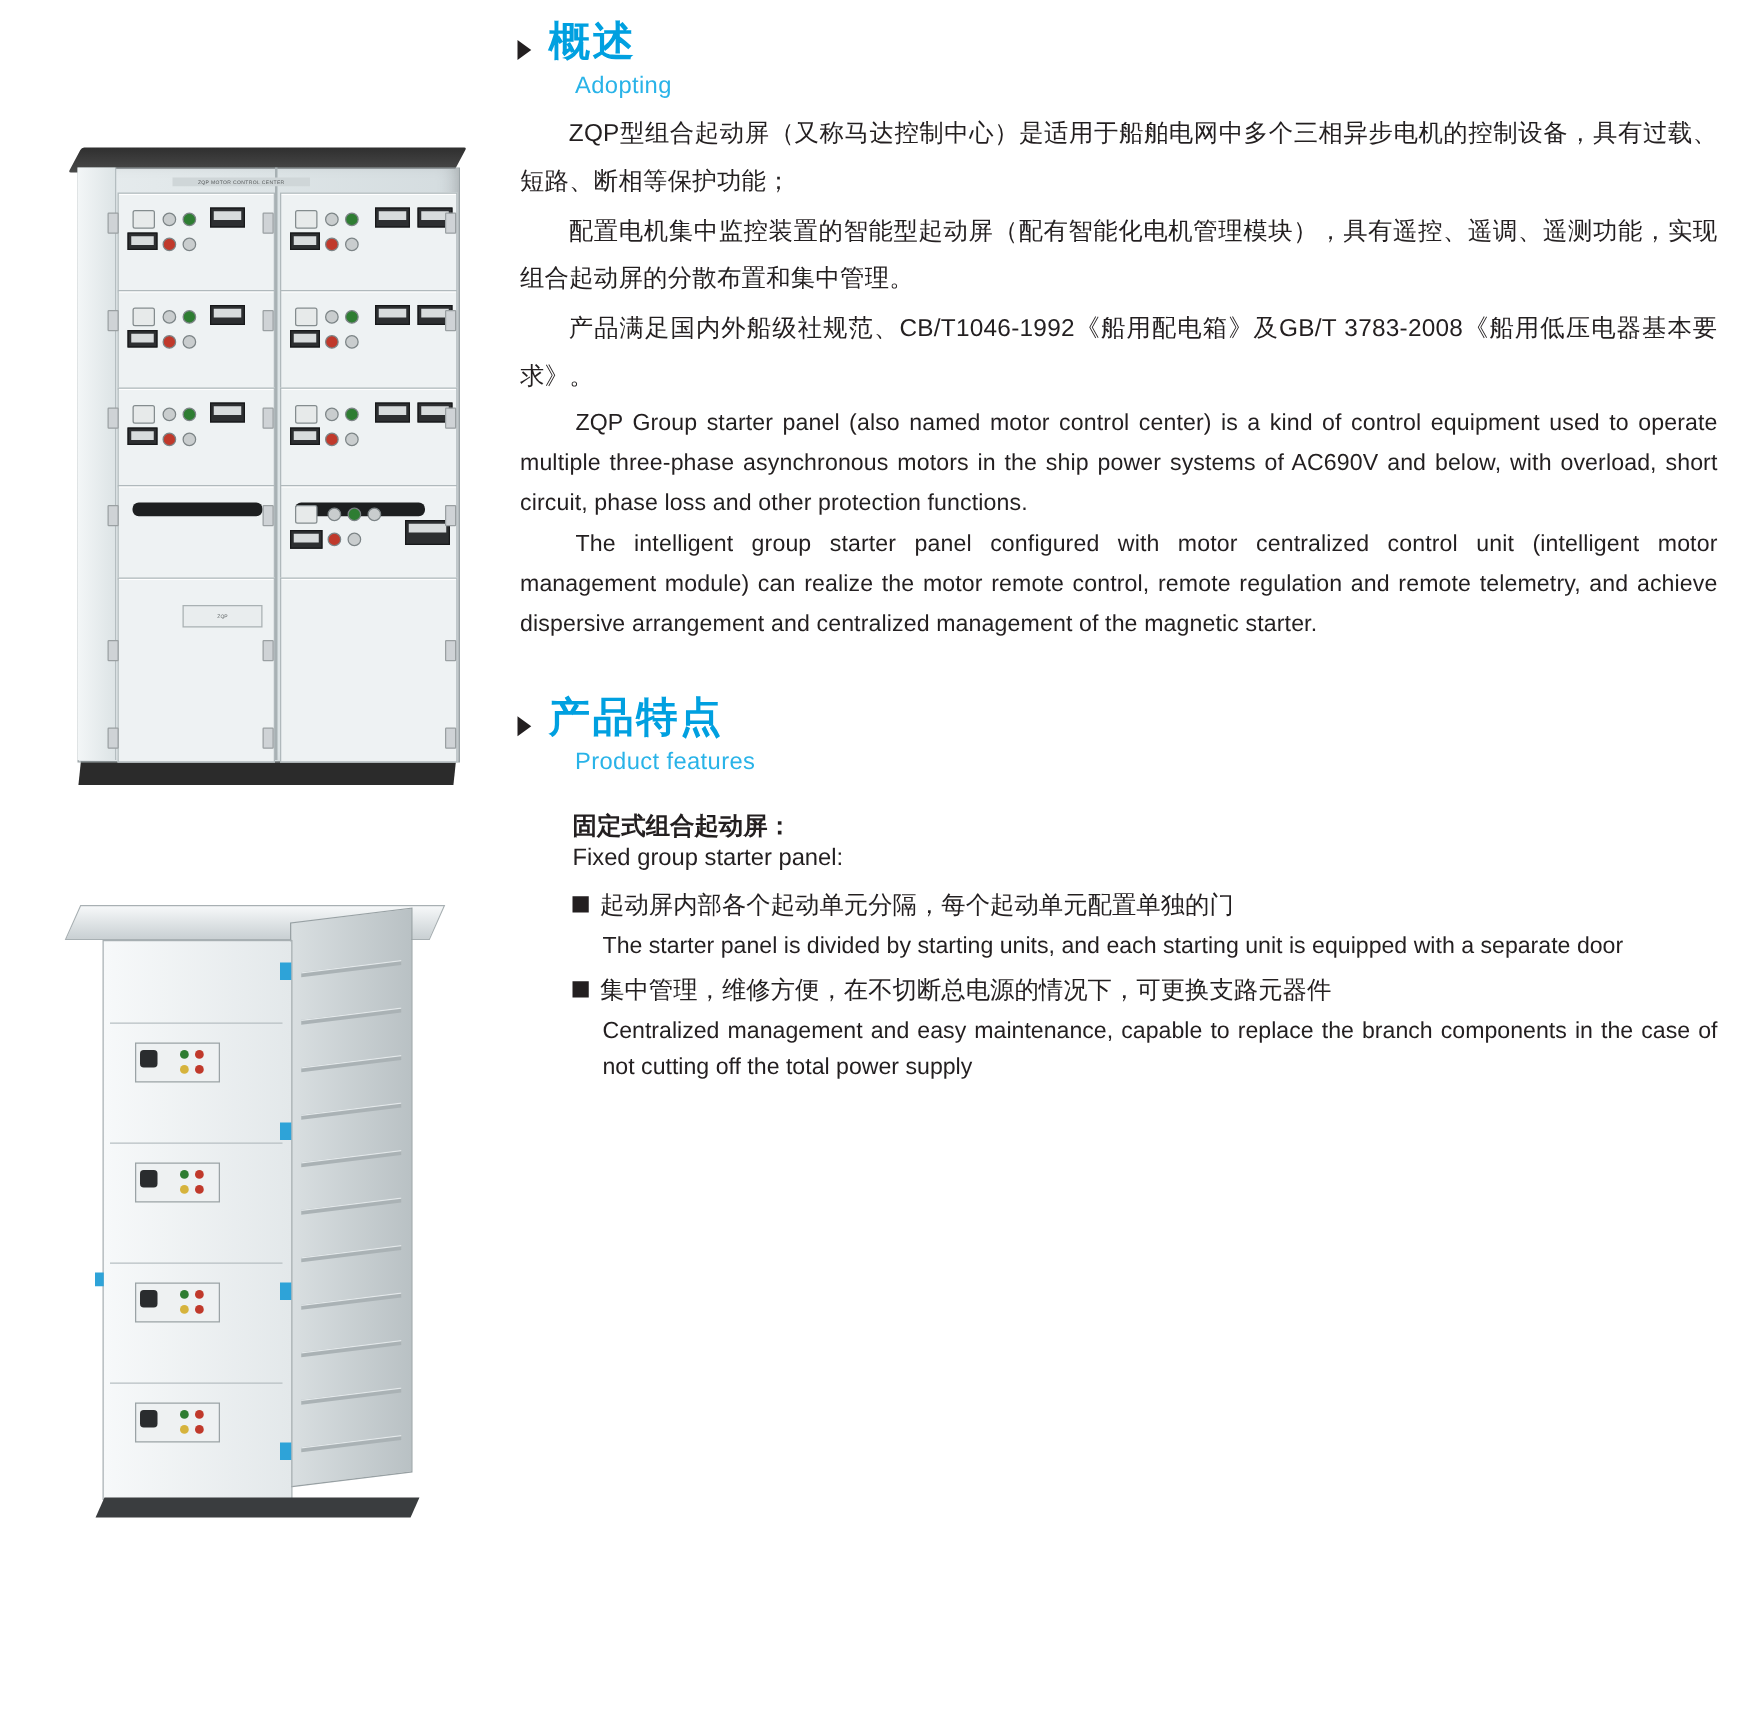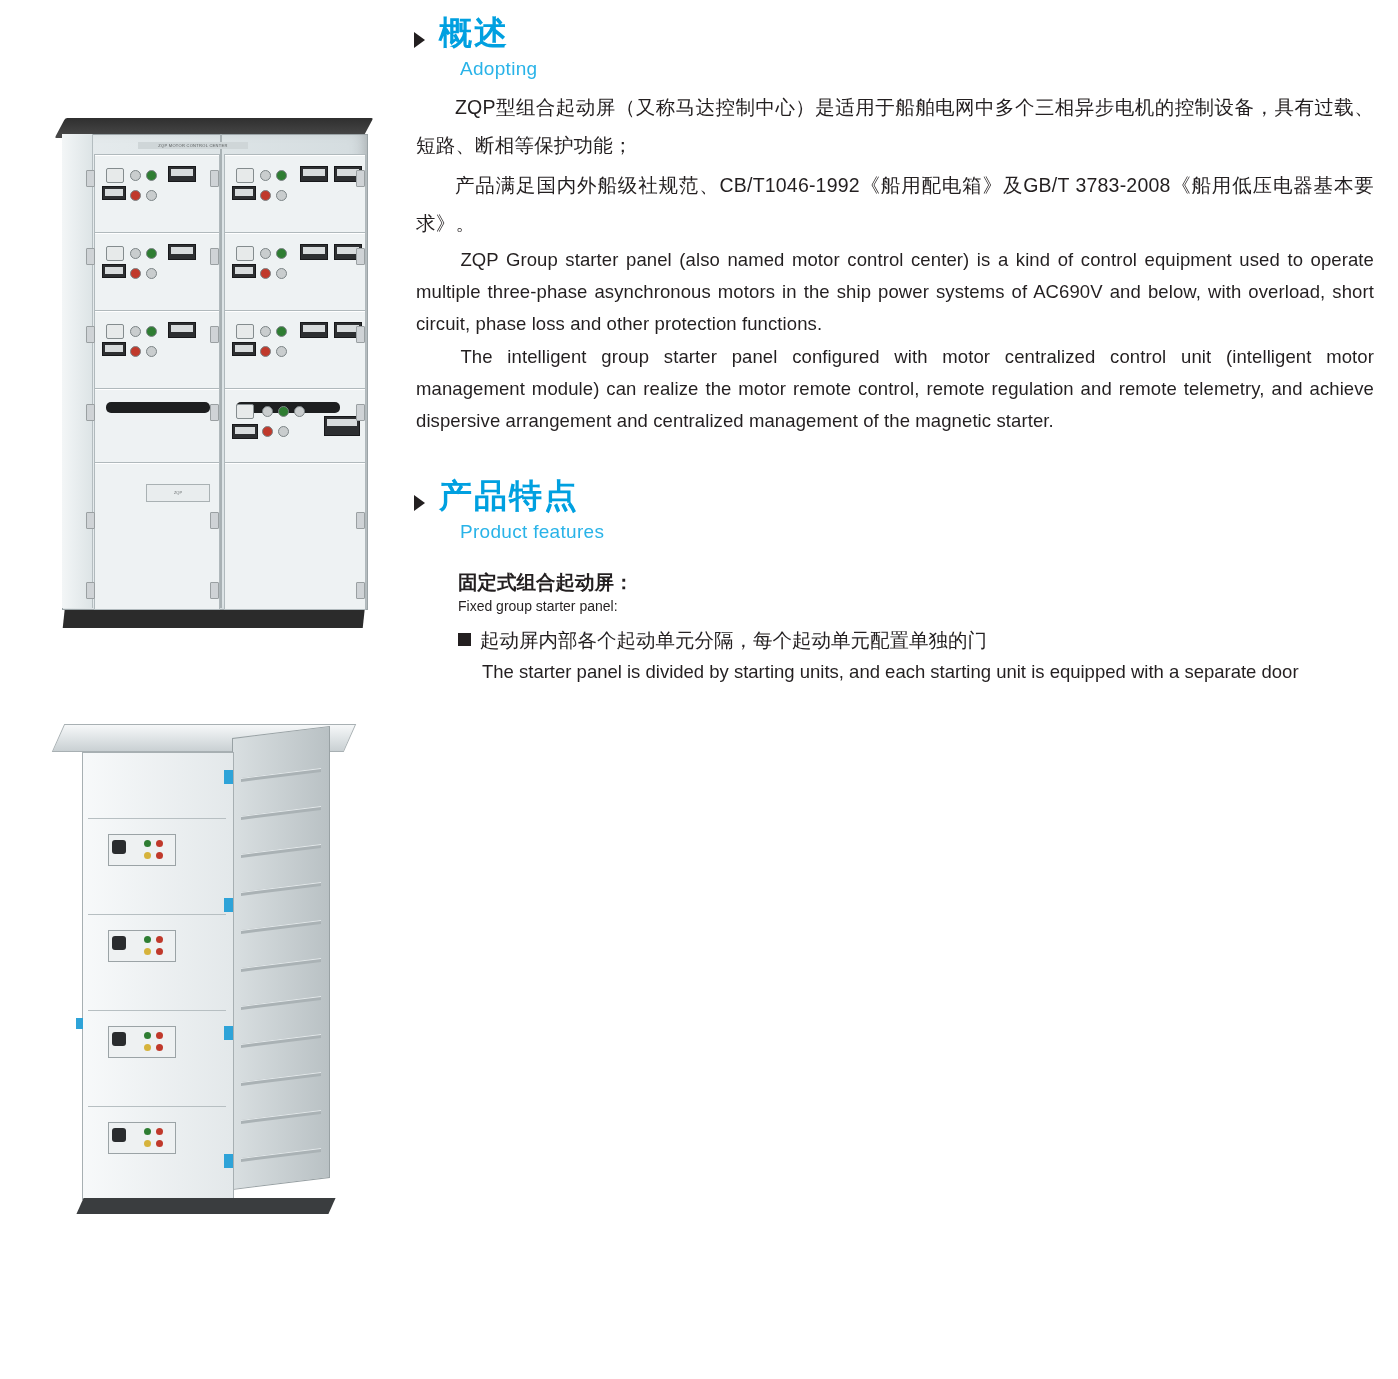--- a/index.html
+++ b/index.html
@@ -312,21 +312,21 @@
   .body-block { margin-left: 2px; margin-top: 8px; }
   .body-block > * + * { margin-top: 2px; }
 
   .feat-sub-cn {
     font-size: 19.5px;
     font-weight: 700;
     margin: 26px 0 0 44px;
     color: #231f20;
   }
   .feat-sub-en {
-    font-size: 14px;
+    font-size: 19px;
     margin: 2px 0 0 44px;
     color: #231f20;
   }
   .feat-list {
     margin: 12px 0 0 0;
     padding: 0;
     list-style: none;
   }
   .feat-item { margin-top: 7px; }
   .feat-cn {
@@ -563,20 +563,21 @@
   <div class="text-col">
 
     <div class="sec-head">
       <span class="tri"></span>
       <span class="sec-cn">概述</span>
     </div>
     <div class="sec-en">Adopting</div>
 
     <div class="body-block">
       <p class="p-cn">ZQP型组合起动屏（又称马达控制中心）是适用于船舶电网中多个三相异步电机的控制设备，具有过载、短路、断相等保护功能；</p>
+      <p class="p-cn">配置电机集中监控装置的智能型起动屏（配有智能化电机管理模块），具有遥控、遥调、遥测功能，实现组合起动屏的分散布置和集中管理。</p>
       <p class="p-cn">产品满足国内外船级社规范、CB/T1046-1992《船用配电箱》及GB/T 3783-2008《船用低压电器基本要求》。</p>
       <p class="p-en">ZQP Group starter panel (also named motor control center) is a kind of control equipment used to operate multiple three-phase asynchronous motors in the ship power systems of AC690V and below, with overload, short circuit, phase loss and other protection functions.</p>
       <p class="p-en">The intelligent group starter panel configured with motor centralized control unit (intelligent motor management module) can realize the motor remote control, remote regulation and remote telemetry, and achieve dispersive arrangement and centralized management of the magnetic starter.</p>
     </div>
 
     <div class="sec-head" style="margin-top:40px;">
       <span class="tri"></span>
       <span class="sec-cn">产品特点</span>
     </div>
     <div class="sec-en">Product features</div>
@@ -587,15 +588,22 @@
     <ul class="feat-list">
       <li class="feat-item">
       </li>
       <li class="feat-item">
         <div class="feat-cn">
           <span class="sq"></span>
           <span>起动屏内部各个起动单元分隔，每个起动单元配置单独的门</span>
         </div>
         <div class="feat-en">The starter panel is divided by starting units, and each starting unit is equipped with a separate door</div>
       </li>
+      <li class="feat-item">
+        <div class="feat-cn">
+          <span class="sq"></span>
+          <span>集中管理，维修方便，在不切断总电源的情况下，可更换支路元器件</span>
+        </div>
+        <div class="feat-en">Centralized management and easy maintenance, capable to replace the branch components in the case of not cutting off the total power supply</div>
+      </li>
     </ul>
   </div>
 </div>
 
 </body></html>

